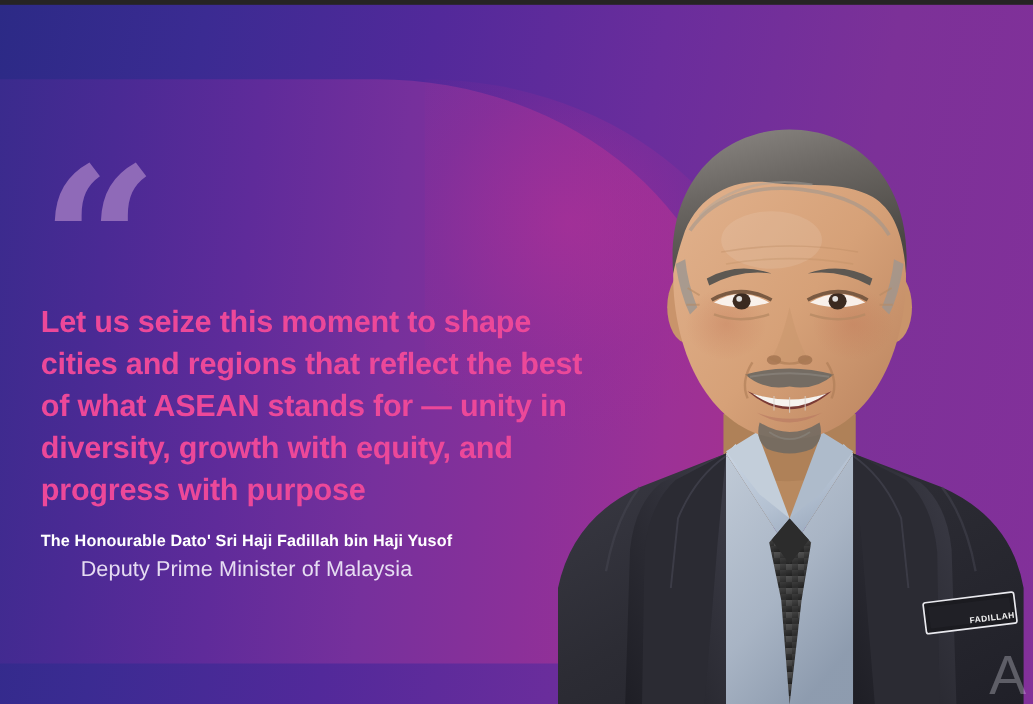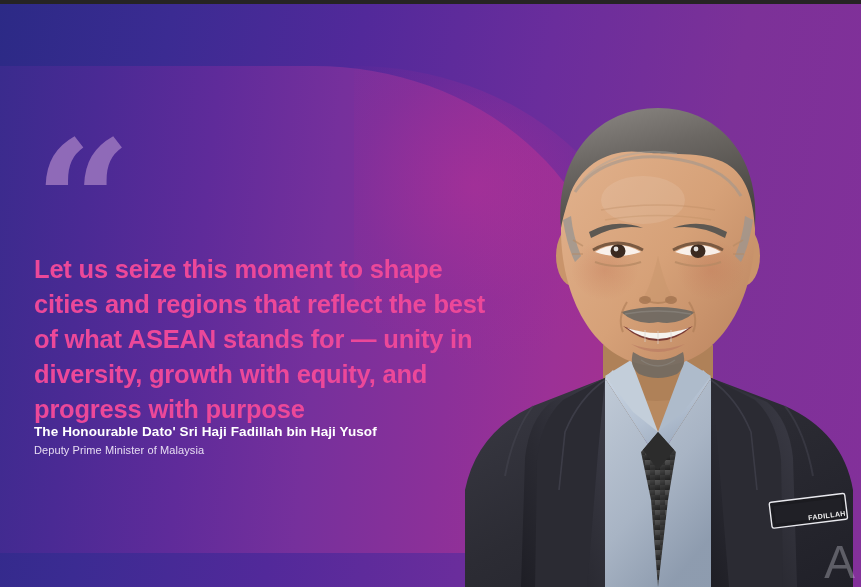--- a/index.html
+++ b/index.html
@@ -79,34 +79,35 @@
     width:470px;
     z-index:4;
     color:#ec4899;
     font-size:25.5px;
     font-weight:700;
     line-height:1.37;
     letter-spacing:-0.2px;
   }
 
   
-  .attribution { position:absolute; left:34px; top:422px; z-index:4; }
+  .attribution { position:absolute; left:34px; top:441px; z-index:4; }
   .attr-name {
     color:#ffffff;
     font-size:13.5px;
     font-weight:700;
     letter-spacing:0.1px;
     line-height:1.45;
   }
   .attr-role {
     color:#e6dcf2;
-    font-size:11px;
+    font-size:18px;
     font-weight:400;
     letter-spacing:0.1px;
     line-height:1.5;
+    text-align:center;
   }
 
   
   .portrait {
     position:absolute; left:455px; top:60px;
     width:406px; height:527px;
     z-index:5;
     overflow:hidden;
   }
   .portrait svg { display:block; }

